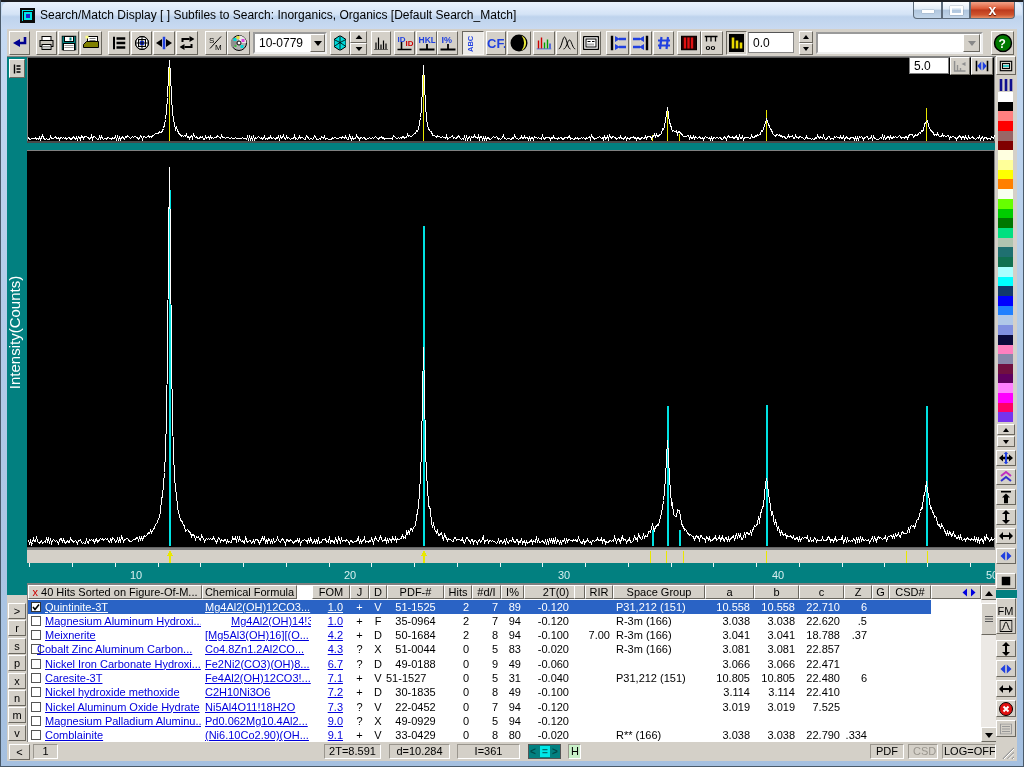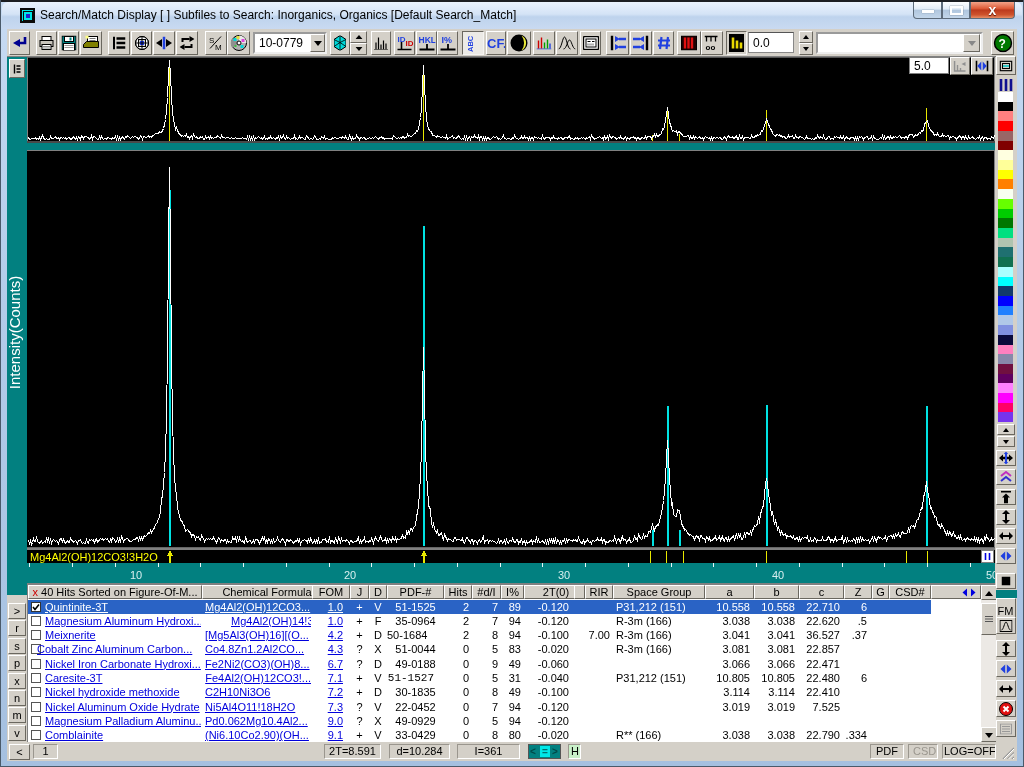--- a/index.html
+++ b/index.html
@@ -349,28 +349,20 @@
       <svg width="14" height="11" viewBox="0 0 14 11">
         <path d="M1.5 0v11M12.5 0v11" stroke="#000" stroke-width="1.6"></path>
         <path d="M6.3 1v9L2.3 5.5zM7.7 1v9l4-4.5z" fill="#2040e0"></path>
       </svg>
     </div>
 <div id="ovbase"></div>
 <div id="ovteal"></div>
 <div id="ovsep"></div>
 <div id="mainchart"></div>
 <div id="graybar1"></div>
-<div id="labelstrip">
-      <div id="phaselbl">Mg4Al2(OH)12CO3!3H2O</div>
-<div id="pausebtn">
-        <svg width="11" height="11" viewBox="0 0 11 11" style="position:absolute;left:0;top:0;">
-          <path d="M3.5 2v7M7.5 2v7" stroke="#0000e0" stroke-width="1.6"></path>
-        </svg>
-      </div>
-</div>
 <div id="xaxis">
       <div class="xtick" style="left:2.2px;"></div>
 <div class="xtick" style="left:45.0px;"></div>
 <div class="xtick" style="left:87.7px;"></div>
 <div class="xtick" style="left:130.5px;"></div>
 <div class="xtick" style="left:173.2px;"></div>
 <div class="xtick" style="left:216.0px;"></div>
 <div class="xtick" style="left:258.8px;"></div>
 <div class="xtick" style="left:301.5px;"></div>
 <div class="xtick" style="left:344.3px;"></div>
@@ -390,21 +382,21 @@
 <div class="xtick" style="left:942.9px;"></div>
 <div class="xlab" style="left:94px;">10</div>
 <div class="xlab" style="left:308px;">20</div>
 <div class="xlab" style="left:522px;">30</div>
 <div class="xlab" style="left:736px;">40</div>
 <div class="xlab" style="left:950px;">50</div>
     </div>
 <div id="graybar2"></div>
 <div id="tablewrap">
       <div class="hcell" style="left:0px;width:174px;"><span style="color:#cc0000;">x</span> 40 Hits Sorted on Figure-Of-M...</div>
-<div class="hcell" style="left:174px;width:130px;">Chemical Formula</div>
+<div class="hcell" style="left:174px;width:95px;">Chemical Formula</div>
 <div class="hcell" style="left:284px;width:38px;">FOM</div>
 <div class="hcell" style="left:322px;width:19px;">J</div>
 <div class="hcell" style="left:341px;width:18px;">D</div>
 <div class="hcell" style="left:359px;width:57px;">PDF-#</div>
 <div class="hcell" style="left:416px;width:28px;">Hits</div>
 <div class="hcell" style="left:444px;width:29px;">#d/I</div>
 <div class="hcell" style="left:473px;width:23px;">I%</div>
 <div class="hcell" style="left:496px;width:64px;">2T(0)</div>
 <div class="hcell" style="left:546px;width:11px;"></div>
 <div class="hcell" style="left:557px;width:28px;">RIR</div>
@@ -462,30 +454,30 @@
         <div class="num" style="left:771px;width:41px;">22.620</div>
         <div class="num" style="left:816px;width:23px;">.5</div>
       </div>
 <div class="trow" style="top:43.1px;">
         <span class="cbox"></span>
         <div class="blue" style="left:17px;width:156px;">Meixnerite</div>
         <div class="blue" style="left:177px;width:106px;">[Mg5Al3(OH)16][(O...</div>
         <div class="blue num" style="left:284px;width:31px;">4.2</div>
         <div style="left:322px;width:19px;text-align:center;">+</div>
         <div style="left:341px;width:18px;text-align:center;">D</div>
-        <div style="left:359px;width:57px;text-align:left;">50-1684</div>
+        <div style="left:359px;width:57px;text-align:center;">50-1684</div>
         <div class="num" style="left:416px;width:25px;">2</div>
         <div class="num" style="left:444px;width:26px;">8</div>
         <div class="num" style="left:473px;width:20px;">94</div>
         <div class="num" style="left:496px;width:45px;">-0.100</div>
         <div class="num" style="left:557px;width:25px;">7.00</div>
         <div style="left:588px;width:89px;">R-3m (166)</div>
         <div class="num" style="left:677px;width:45px;">3.041</div>
         <div class="num" style="left:726px;width:41px;">3.041</div>
-        <div class="num" style="left:771px;width:41px;">36.527</div>
+        <div class="num" style="left:771px;width:41px;">18.788</div>
         <div class="num" style="left:816px;width:23px;">.37</div>
       </div>
 <div class="trow" style="top:57.4px;">
         <span class="cbox"></span>
         <div class="blue" style="left:9px;width:156px;">Cobalt Zinc Aluminum Carbon...</div>
         <div class="blue" style="left:177px;width:106px;">Co4.8Zn1.2Al2CO...</div>
         <div class="blue num" style="left:284px;width:31px;">4.3</div>
         <div style="left:322px;width:19px;text-align:center;">?</div>
         <div style="left:341px;width:18px;text-align:center;">X</div>
         <div style="left:359px;width:57px;text-align:center;">51-0044</div>
@@ -515,25 +507,25 @@
         <div class="num" style="left:557px;width:25px;"></div>
         <div style="left:588px;width:89px;"></div>
         <div class="num" style="left:677px;width:45px;">3.066</div>
         <div class="num" style="left:726px;width:41px;">3.066</div>
         <div class="num" style="left:771px;width:41px;">22.471</div>
         <div class="num" style="left:816px;width:23px;"></div>
       </div>
 <div class="trow" style="top:86.0px;">
         <span class="cbox"></span>
         <div class="blue" style="left:17px;width:156px;">Caresite-3T</div>
-        <div class="blue" style="left:177px;width:106px;text-align:right;">Fe4Al2(OH)12CO3!...</div>
+        <div class="blue" style="left:177px;width:106px;">Fe4Al2(OH)12CO3!...</div>
         <div class="blue num" style="left:284px;width:31px;">7.1</div>
         <div style="left:322px;width:19px;text-align:center;">+</div>
         <div style="left:341px;width:18px;text-align:center;">V</div>
-        <div style="left:349px;width:57px;text-align:right;font-family:Liberation Mono, monospace;">51-1527</div>
+        <div style="left:358px;width:57px;text-align:left;">51-1527</div>
         <div class="num" style="left:416px;width:25px;">0</div>
         <div class="num" style="left:444px;width:26px;">5</div>
         <div class="num" style="left:473px;width:20px;">31</div>
         <div class="num" style="left:496px;width:45px;">-0.040</div>
         <div class="num" style="left:557px;width:25px;"></div>
         <div style="left:588px;width:89px;">P31,212 (151)</div>
         <div class="num" style="left:677px;width:45px;">10.805</div>
         <div class="num" style="left:726px;width:41px;">10.805</div>
         <div class="num" style="left:771px;width:41px;">22.480</div>
         <div class="num" style="left:816px;width:23px;">6</div>

